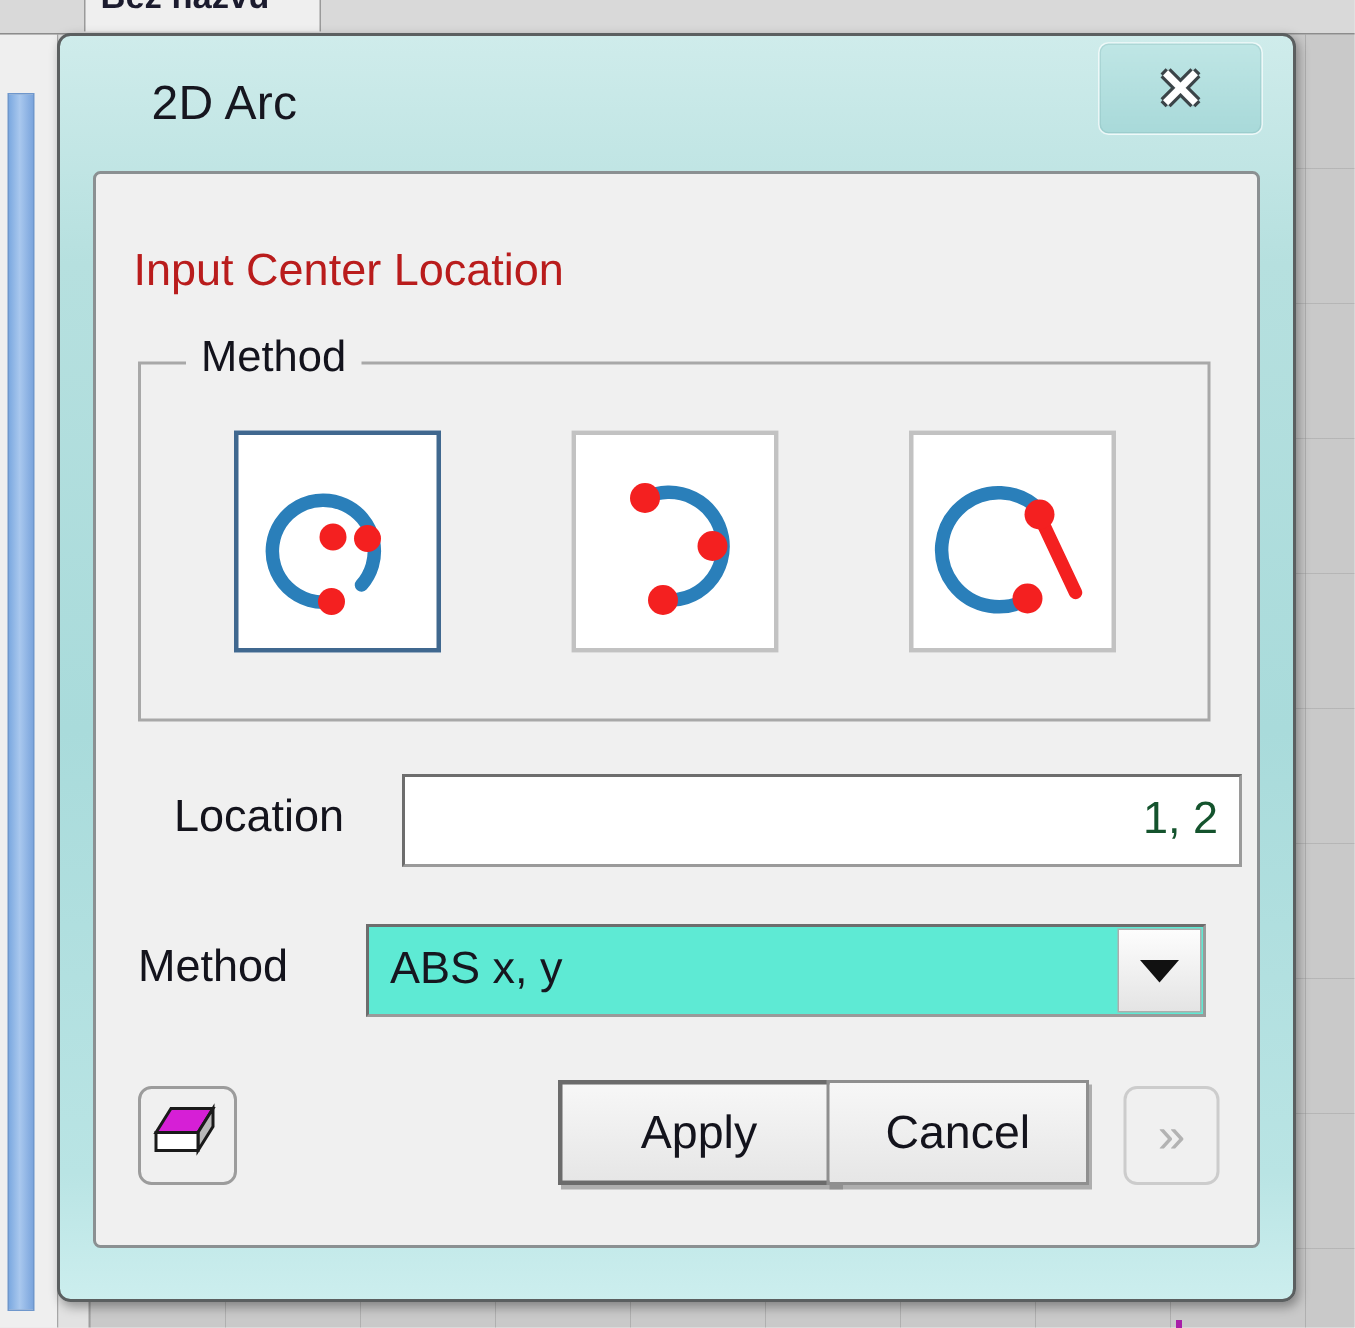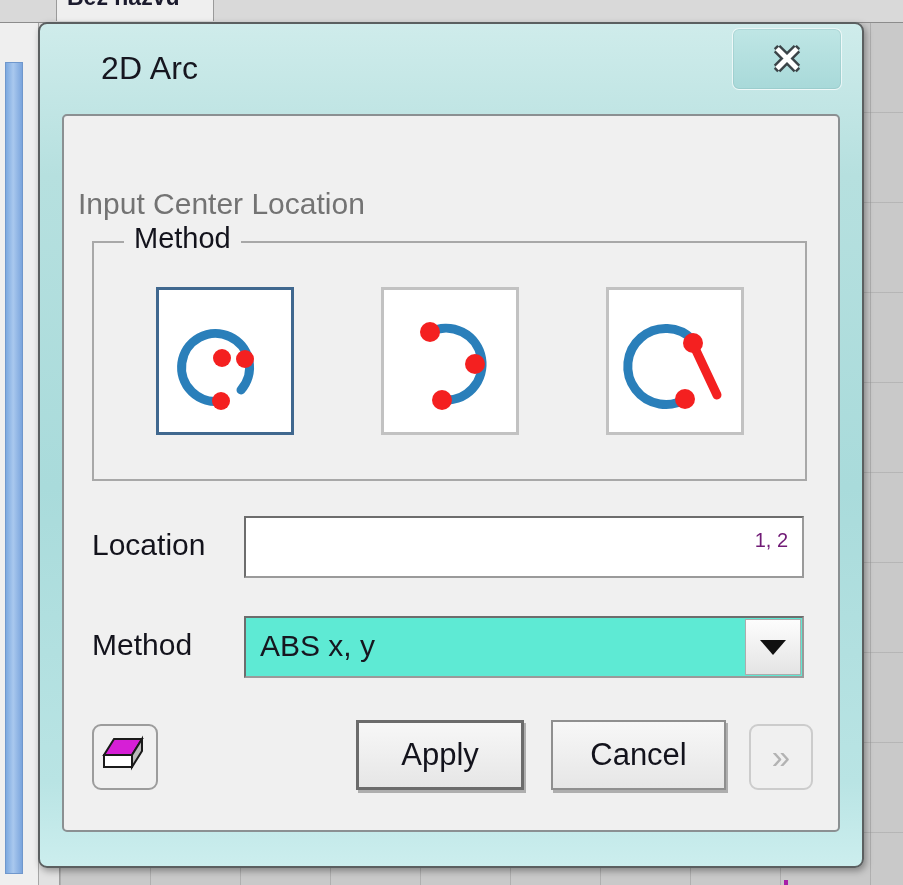--- a/index.html
+++ b/index.html
@@ -152,25 +152,24 @@
     width: 778px;
     height: 718px;
     background: #f0f0f0;
     border: 2px solid #8b9092;
     border-radius: 5px;
     box-sizing: border-box;
   }
 
   .section-title {
     position: absolute;
-    left: 14px;
+    left: 25px;
     top: 48px;
     font-size: 30px;
-    color: #737373;
-    margin-top: 23px;
+    color: #b91c1c;
   }
 
   
   .groupbox {
     position: absolute;
     left: 28px;
     top: 125px;
     width: 715px;
     height: 240px;
     border: 2px solid #a8a8a8;
@@ -210,21 +209,21 @@
     border: 3px solid #40688f;
   }
 
   
   .form-row {
     position: absolute;
     left: 28px;
     width: 715px;
     height: 62px;
   }
-  .row-location { top: 400px; }
+  .row-location { top: 400px; margin-left: 24px; }
   .row-method   { top: 500px; }
 
   .row-label {
     position: absolute;
     left: 0;
     top: 12px;
     font-size: 30px;
     color: #13131c;
   }
   .text-input {
@@ -237,22 +236,22 @@
     border: 2px solid #9a9a9a;
     border-top-color: #6d6d6d;
     border-left-color: #6d6d6d;
     box-sizing: border-box;
     cursor: text;
   }
   .text-input-value {
     position: absolute;
     right: 14px;
     top: 11px;
-    font-size: 20px;
-    color: #701a75;
+    font-size: 30px;
+    color: #14532d;
   }
   .combo {
     position: absolute;
     left: 152px;
     top: 0;
     width: 560px;
     height: 62px;
     background: #5eead4;
     border: 2px solid #9a9a9a;
     border-top-color: #6d6d6d;
@@ -321,22 +320,22 @@
     box-sizing: border-box;
     font-size: 31px;
     color: #13131c;
     display: flex;
     align-items: center;
     justify-content: center;
     cursor: pointer;
     box-shadow: 2px 3px 0 rgba(120,120,120,0.55);
   }
   .apply-button {
-    left: 292px;
-    width: 168px;
+    left: 308px;
+    width: 188px;
     border: 3px solid #6b6b6b;
   }
   .cancel-button {
     left: 487px;
     width: 175px;
     text-align: center;
   }
   .more-button {
     position: absolute;
     left: 685px;

